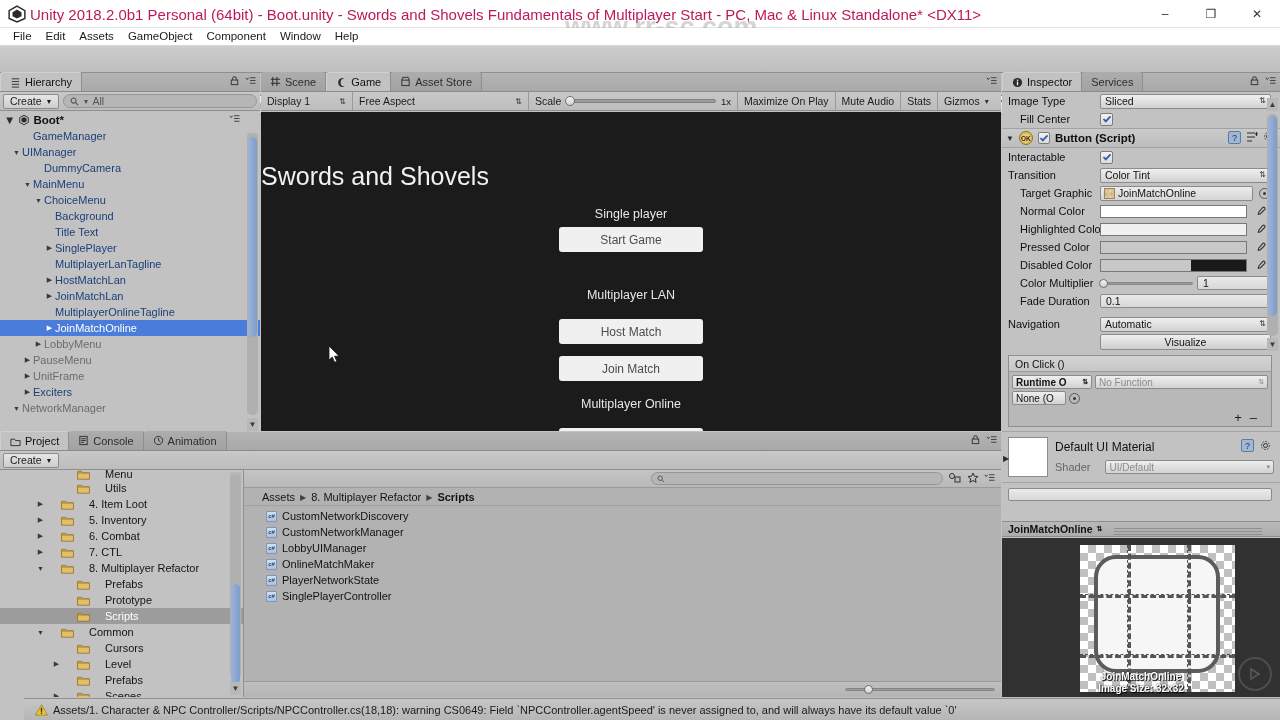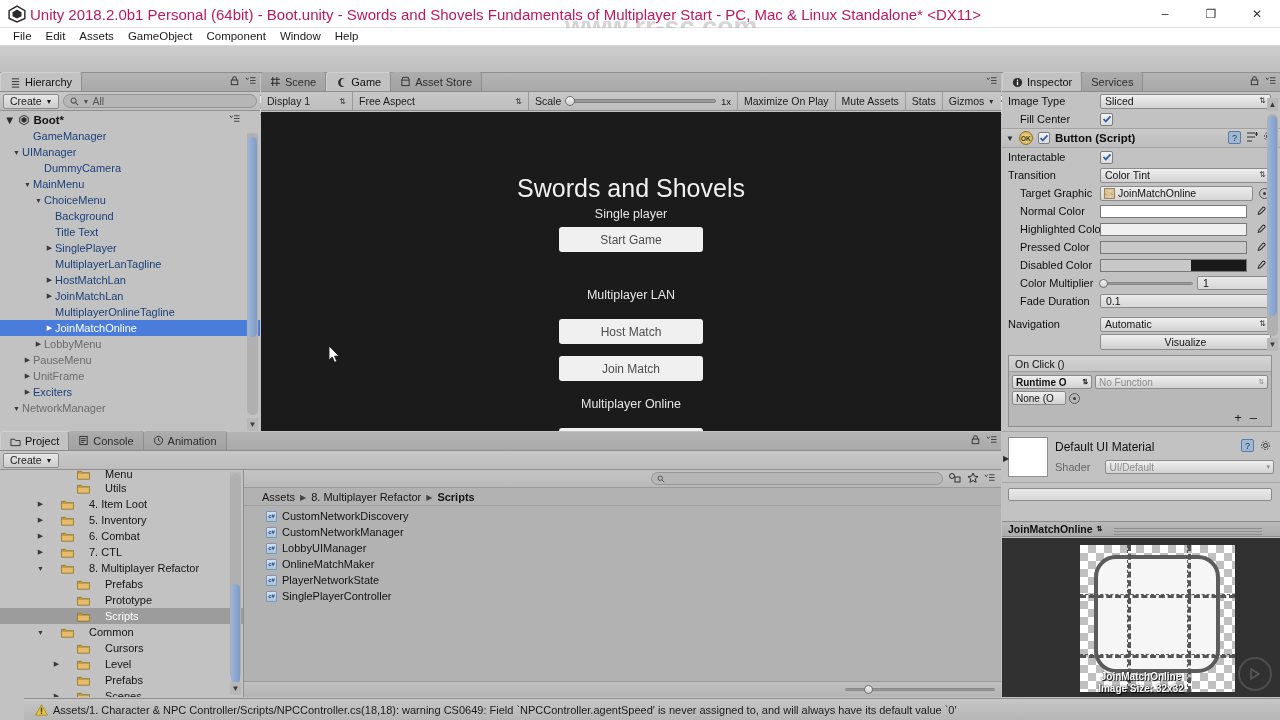--- a/index.html
+++ b/index.html
@@ -204,22 +204,22 @@
   .scale-slider .knob {
     position:absolute; left:-2px; top:-4px; width:10px; height:10px;
     border-radius:50%; background:linear-gradient(#f5f5f5,#cfcfcf);
     border:1px solid #6f6f6f;
   }
   .game-canvas {
     position:absolute; left:0; top:39px; right:0; bottom:0;
     background:#1b1b1b; overflow:hidden;
   }
   .g-title {
-    position:absolute; left:0; right:0; top:50px; text-align:center;
-    color:#f1f1f1; font-size:25px; font-weight:400;margin-top:12px;
+    position:absolute; left:0; right:0; top:50px; text-align:left;
+    color:#f1f1f1; font-size:25px; font-weight:400;
   }
   .g-tagline {
     position:absolute; left:0; right:0; text-align:center;
     color:#e6e6e6; font-size:12.5px;
   }
   .g-button {
     position:absolute; left:50%; transform:translateX(-50%);
     width:144px; height:25px; background:#f0f0f0;
     border-radius:3px; display:flex; align-items:center; justify-content:center;
     color:#4c4c4c; font-size:12px;
@@ -804,21 +804,21 @@
         <span>Scale</span>
         <div class="scale-slider">
           <div class="knob"></div>
         </div>
         <span style="font-size:9.5px">1x</span>
       </div>
       <div class="gt-cell">
         <span>Maximize On Play</span>
       </div>
       <div class="gt-cell">
-        <span>Mute Assets</span>
+        <span>Mute Audio</span>
       </div>
       <div class="gt-cell">
         <span>Stats</span>
       </div>
       <div class="gt-cell nb">
         <span>Gizmos</span>
         <span class="gt-caret">▾</span>
       </div>
     </div>
     <div class="game-canvas">

